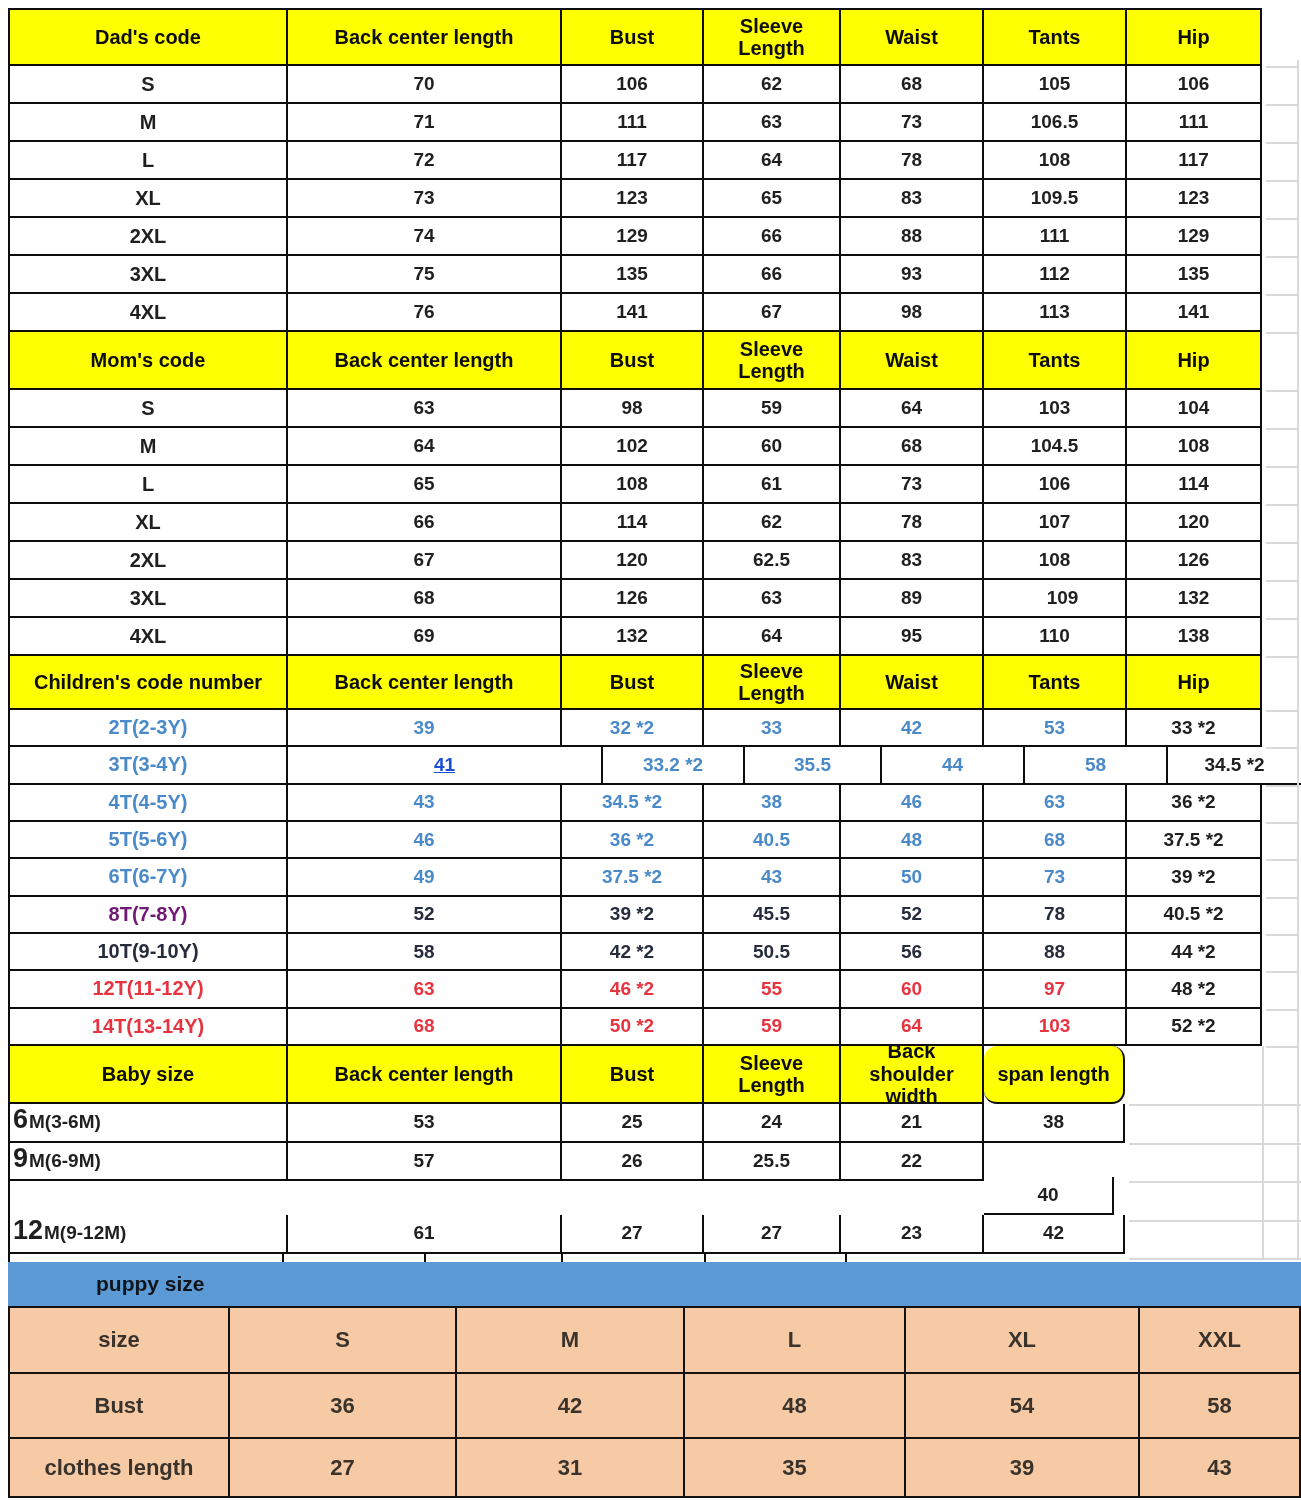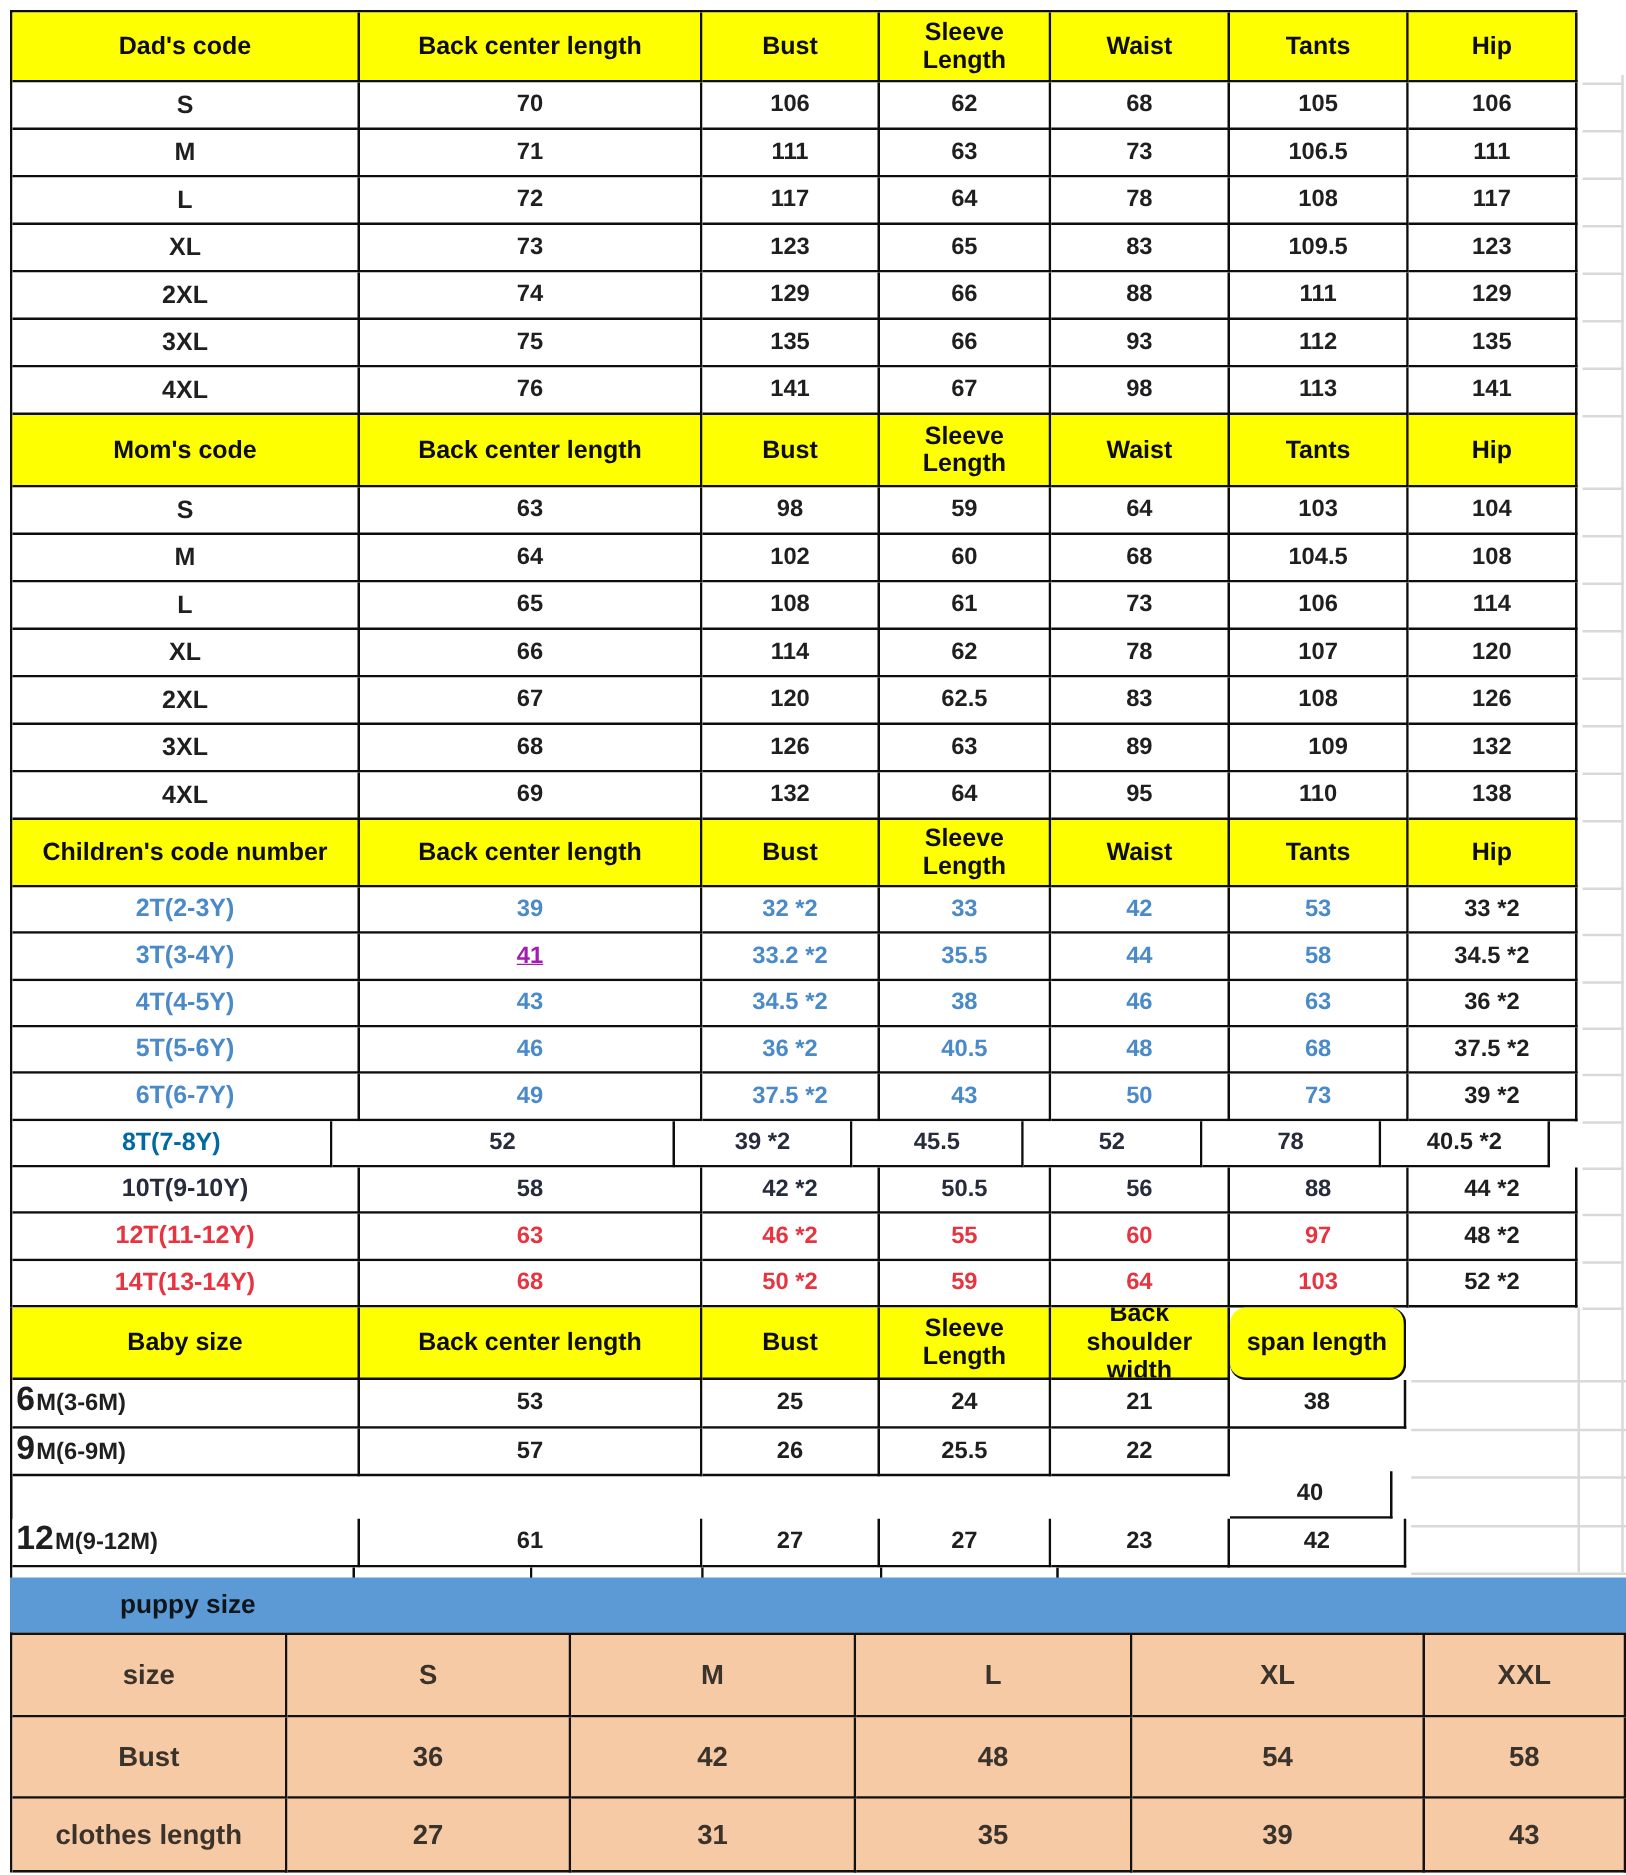--- a/index.html
+++ b/index.html
@@ -205,21 +205,21 @@
         <div class="cell lbl" style="width: 278px; height: 37.33px; color: rgb(74, 138, 201);">2T(2-3Y)</div>
         <div class="cell val" style="width: 274px; height: 37.33px; color: rgb(74, 138, 201);">39</div>
         <div class="cell val" style="width: 142px; height: 37.33px; color: rgb(74, 138, 201);">32 *2</div>
         <div class="cell val" style="width: 137px; height: 37.33px; color: rgb(74, 138, 201);">33</div>
         <div class="cell val" style="width: 143px; height: 37.33px; color: rgb(74, 138, 201);">42</div>
         <div class="cell val" style="width: 143px; height: 37.33px; color: rgb(74, 138, 201);">53</div>
         <div class="cell val" style="width: 135px; height: 37.33px;">33 *2</div>
       </div>
       <div class="trow">
         <div class="cell lbl" style="width: 278px; height: 37.33px; color: rgb(74, 138, 201);">3T(3-4Y)</div>
-        <div class="cell val" style="width: 274px; height: 37.33px; color: #a21caf; text-decoration: underline;">41</div>
+        <div class="cell val" style="width: 315px; height: 37.33px; color: #1d4ed8; text-decoration: underline;">41</div>
         <div class="cell val" style="width: 142px; height: 37.33px; color: rgb(74, 138, 201);">33.2 *2</div>
         <div class="cell val" style="width: 137px; height: 37.33px; color: rgb(74, 138, 201);">35.5</div>
         <div class="cell val" style="width: 143px; height: 37.33px; color: rgb(74, 138, 201);">44</div>
         <div class="cell val" style="width: 143px; height: 37.33px; color: rgb(74, 138, 201);">58</div>
         <div class="cell val" style="width: 135px; height: 37.33px;">34.5 *2</div>
       </div>
       <div class="trow">
         <div class="cell lbl" style="width: 278px; height: 37.33px; color: rgb(74, 138, 201);">4T(4-5Y)</div>
         <div class="cell val" style="width: 274px; height: 37.33px; color: rgb(74, 138, 201);">43</div>
         <div class="cell val" style="width: 142px; height: 37.33px; color: rgb(74, 138, 201);">34.5 *2</div>
@@ -240,21 +240,21 @@
       <div class="trow">
         <div class="cell lbl" style="width: 278px; height: 37.33px; color: rgb(74, 138, 201);">6T(6-7Y)</div>
         <div class="cell val" style="width: 274px; height: 37.33px; color: rgb(74, 138, 201);">49</div>
         <div class="cell val" style="width: 142px; height: 37.33px; color: rgb(74, 138, 201);">37.5 *2</div>
         <div class="cell val" style="width: 137px; height: 37.33px; color: rgb(74, 138, 201);">43</div>
         <div class="cell val" style="width: 143px; height: 37.33px; color: rgb(74, 138, 201);">50</div>
         <div class="cell val" style="width: 143px; height: 37.33px; color: rgb(74, 138, 201);">73</div>
         <div class="cell val" style="width: 135px; height: 37.33px;">39 *2</div>
       </div>
       <div class="trow">
-        <div class="cell lbl" style="width: 256px; height: 37.33px; color: #0369a1;">8T(7-8Y)</div>
+        <div class="cell lbl" style="width: 278px; height: 37.33px; color: #701a75;">8T(7-8Y)</div>
         <div class="cell val" style="width: 274px; height: 37.33px; color: rgb(38, 44, 60);">52</div>
         <div class="cell val" style="width: 142px; height: 37.33px; color: rgb(38, 44, 60);">39 *2</div>
         <div class="cell val" style="width: 137px; height: 37.33px; color: rgb(38, 44, 60);">45.5</div>
         <div class="cell val" style="width: 143px; height: 37.33px; color: rgb(38, 44, 60);">52</div>
         <div class="cell val" style="width: 143px; height: 37.33px; color: rgb(38, 44, 60);">78</div>
         <div class="cell val" style="width: 135px; height: 37.33px;">40.5 *2</div>
       </div>
       <div class="trow">
         <div class="cell lbl" style="width: 278px; height: 37.33px; color: rgb(38, 44, 60);">10T(9-10Y)</div>
         <div class="cell val" style="width: 274px; height: 37.33px; color: rgb(38, 44, 60);">58</div>

